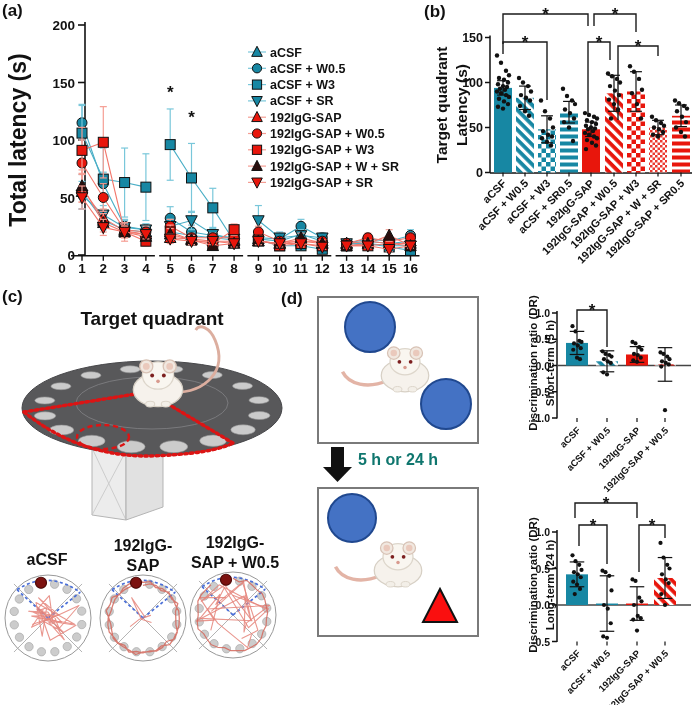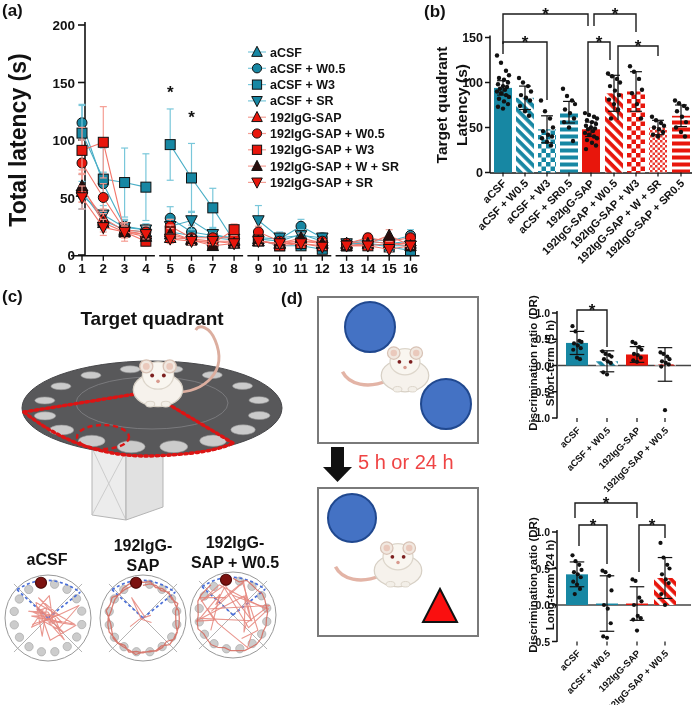--- a/index.html
+++ b/index.html
@@ -5,21 +5,21 @@
   html,body{margin:0;padding:0;background:#fff;}
   #figure{position:relative;width:696px;height:705px;background:#fff;overflow:hidden;
           font-family:"Liberation Sans",sans-serif;}
   svg{overflow:visible;display:block;}
   svg text{font-family:"Liberation Sans",sans-serif;font-weight:bold;fill:#111;}
   .abs{position:absolute;}
   .plabel{font-weight:bold;font-size:17px;color:#111;}
   .ptitle{font-weight:bold;font-size:19px;color:#111;text-align:center;}
   .tracklabel{font-weight:bold;font-size:16px;color:#111;text-align:center;
               line-height:1.22;white-space:pre-line;}
-  .interval{font-weight:normal;font-size:20px;color:#ef4444;}
+  .interval{font-weight:bold;font-size:16px;color:#0f766e;}
 </style>
 </head>
 <body>
 
 <div id="figure">
   <div class="abs plabel" style="left:2px;top:1px;">(a)</div>
   <div class="abs plabel" style="left:424px;top:2px;">(b)</div>
   <div class="abs plabel" style="left:2px;top:287px;">(c)</div>
   <div class="abs plabel" style="left:281px;top:289px;">(d)</div>
 

